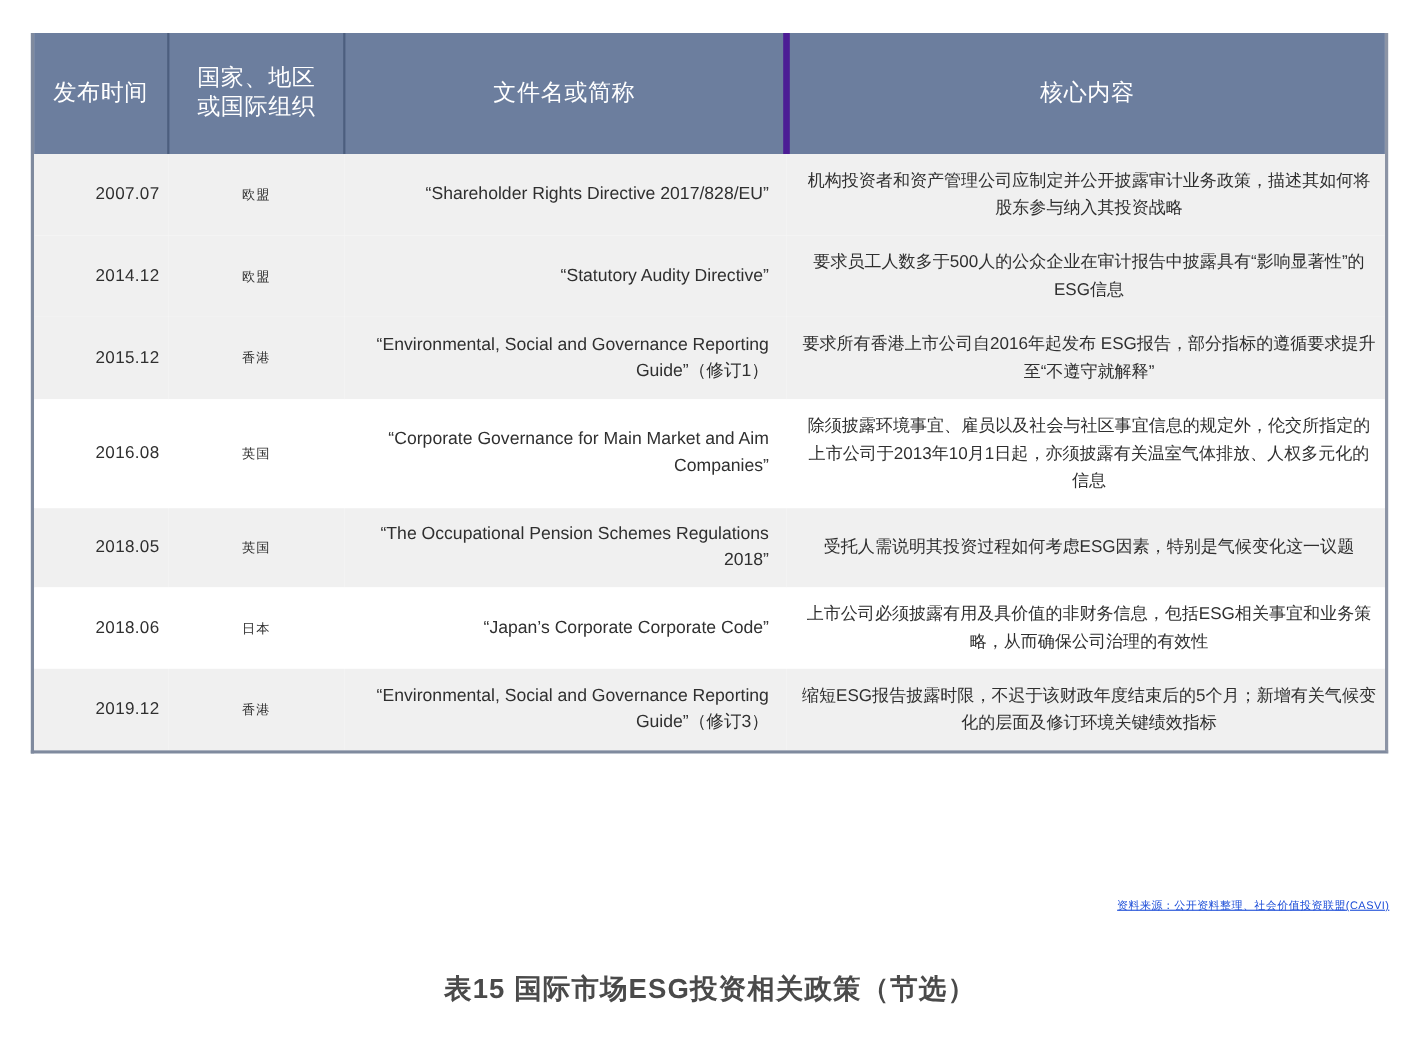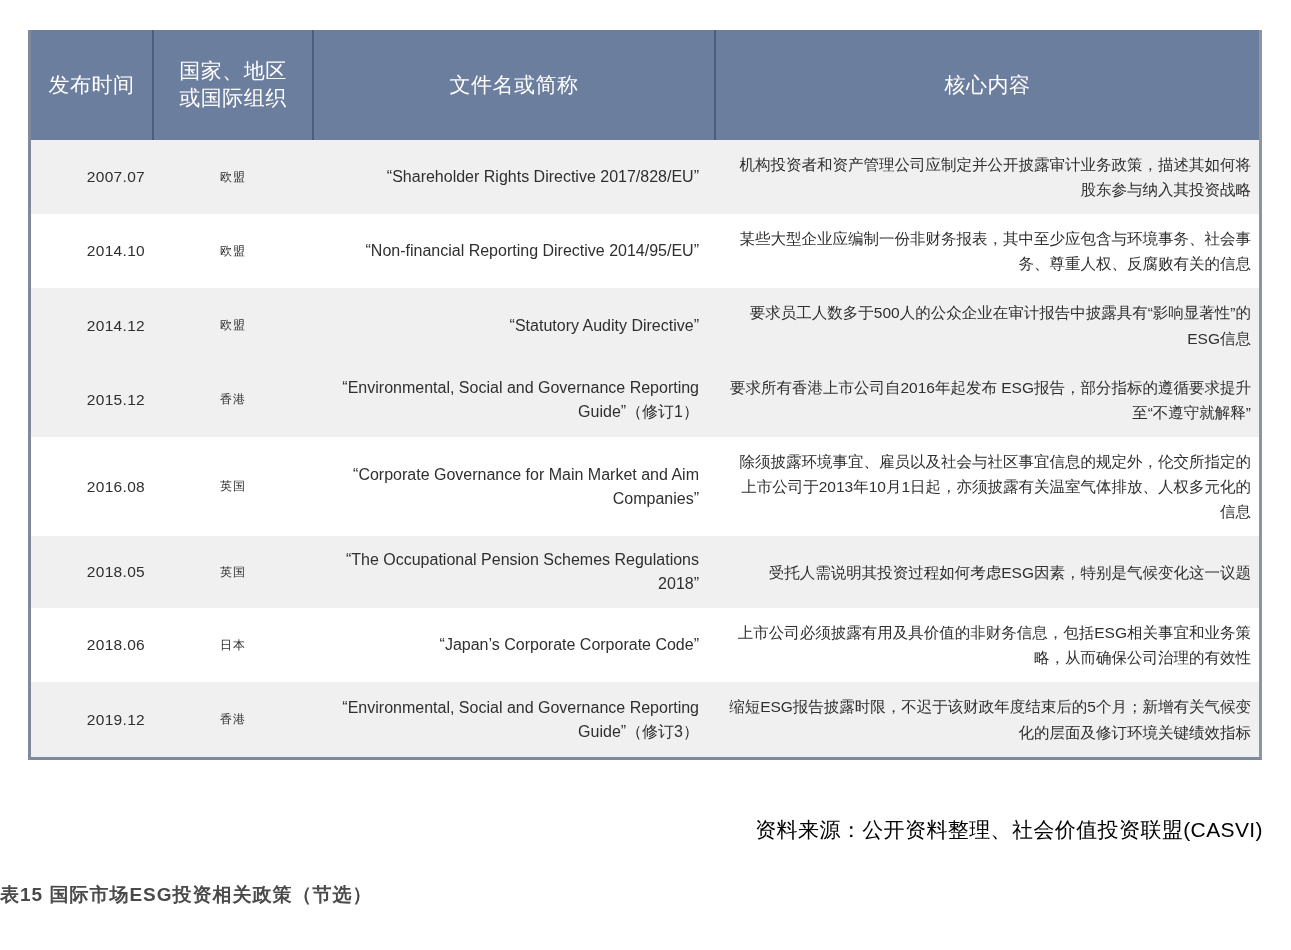--- a/index.html
+++ b/index.html
@@ -57,21 +57,21 @@
     vertical-align: middle;
     text-align: center;
     padding: 4px 10px;
     box-sizing: border-box;
     letter-spacing: 0.5px;
   }
   thead th.sep {
     border-right: 2px solid #4c5e7e;
   }
   thead th.core-head {
-    border-left: 1px solid #4c1d95;
+    border-left: 6px solid #4c1d95;
   }
 
   tbody td {
     font-size: 15px;
     color: #2f2f2f;
     vertical-align: middle;
     padding: 12px 8px;
     box-sizing: border-box;
     line-height: 1.55;
   }
@@ -89,46 +89,47 @@
     letter-spacing: 1px;
   }
   td.doc {
     text-align: right;
     font-size: 16px;
     padding-left: 16px;
     padding-right: 16px;
     line-height: 1.5;
   }
   td.core {
-    text-align: right;
+    text-align: center;
     font-size: 15.5px;
     padding-left: 14px;
     padding-right: 8px;
     line-height: 1.62;
   }
 
   
   .source {
     position: absolute;
     right: 28px;
     top: 816px;
-    font-size: 21px;
-    color: #000000;
+    font-size: 10px;
+    color: #1d4ed8;
     letter-spacing: 0.4px;
     white-space: nowrap;
+    text-decoration: underline;
   }
 
   
   .caption {
     position: absolute;
     left: 0;
     right: 0;
     top: 882px;
-    text-align: left;
-    font-size: 19px;
+    text-align: center;
+    font-size: 25px;
     color: #4a4a4a;
     letter-spacing: 1px;
     font-weight: bold;
   }
 </style>
 </head>
 <body>
 
 <div class="page">
 
@@ -151,26 +152,20 @@
           <th class="core-head">核心内容</th>
         </tr>
       </thead>
       <tbody>
         <tr class="odd">
           <td class="date">2007.07</td>
           <td class="country">欧盟</td>
           <td class="doc">“Shareholder Rights Directive 2017/828/EU”</td>
           <td class="core">机构投资者和资产管理公司应制定并公开披露审计业务政策，描述其如何将股东参与纳入其投资战略</td>
         </tr>
-        <tr class="even">
-          <td class="date">2014.10</td>
-          <td class="country">欧盟</td>
-          <td class="doc">“Non-financial Reporting Directive 2014/95/EU”</td>
-          <td class="core">某些大型企业应编制一份非财务报表，其中至少应包含与环境事务、社会事务、尊重人权、反腐败有关的信息</td>
-        </tr>
         <tr class="odd">
           <td class="date">2014.12</td>
           <td class="country">欧盟</td>
           <td class="doc">“Statutory Audity Directive”</td>
           <td class="core">要求员工人数多于500人的公众企业在审计报告中披露具有“影响显著性”的ESG信息</td>
         </tr>
         <tr class="odd">
           <td class="date">2015.12</td>
           <td class="country">香港</td>
           <td class="doc">“Environmental, Social and Governance Reporting Guide”（修订1）</td>

